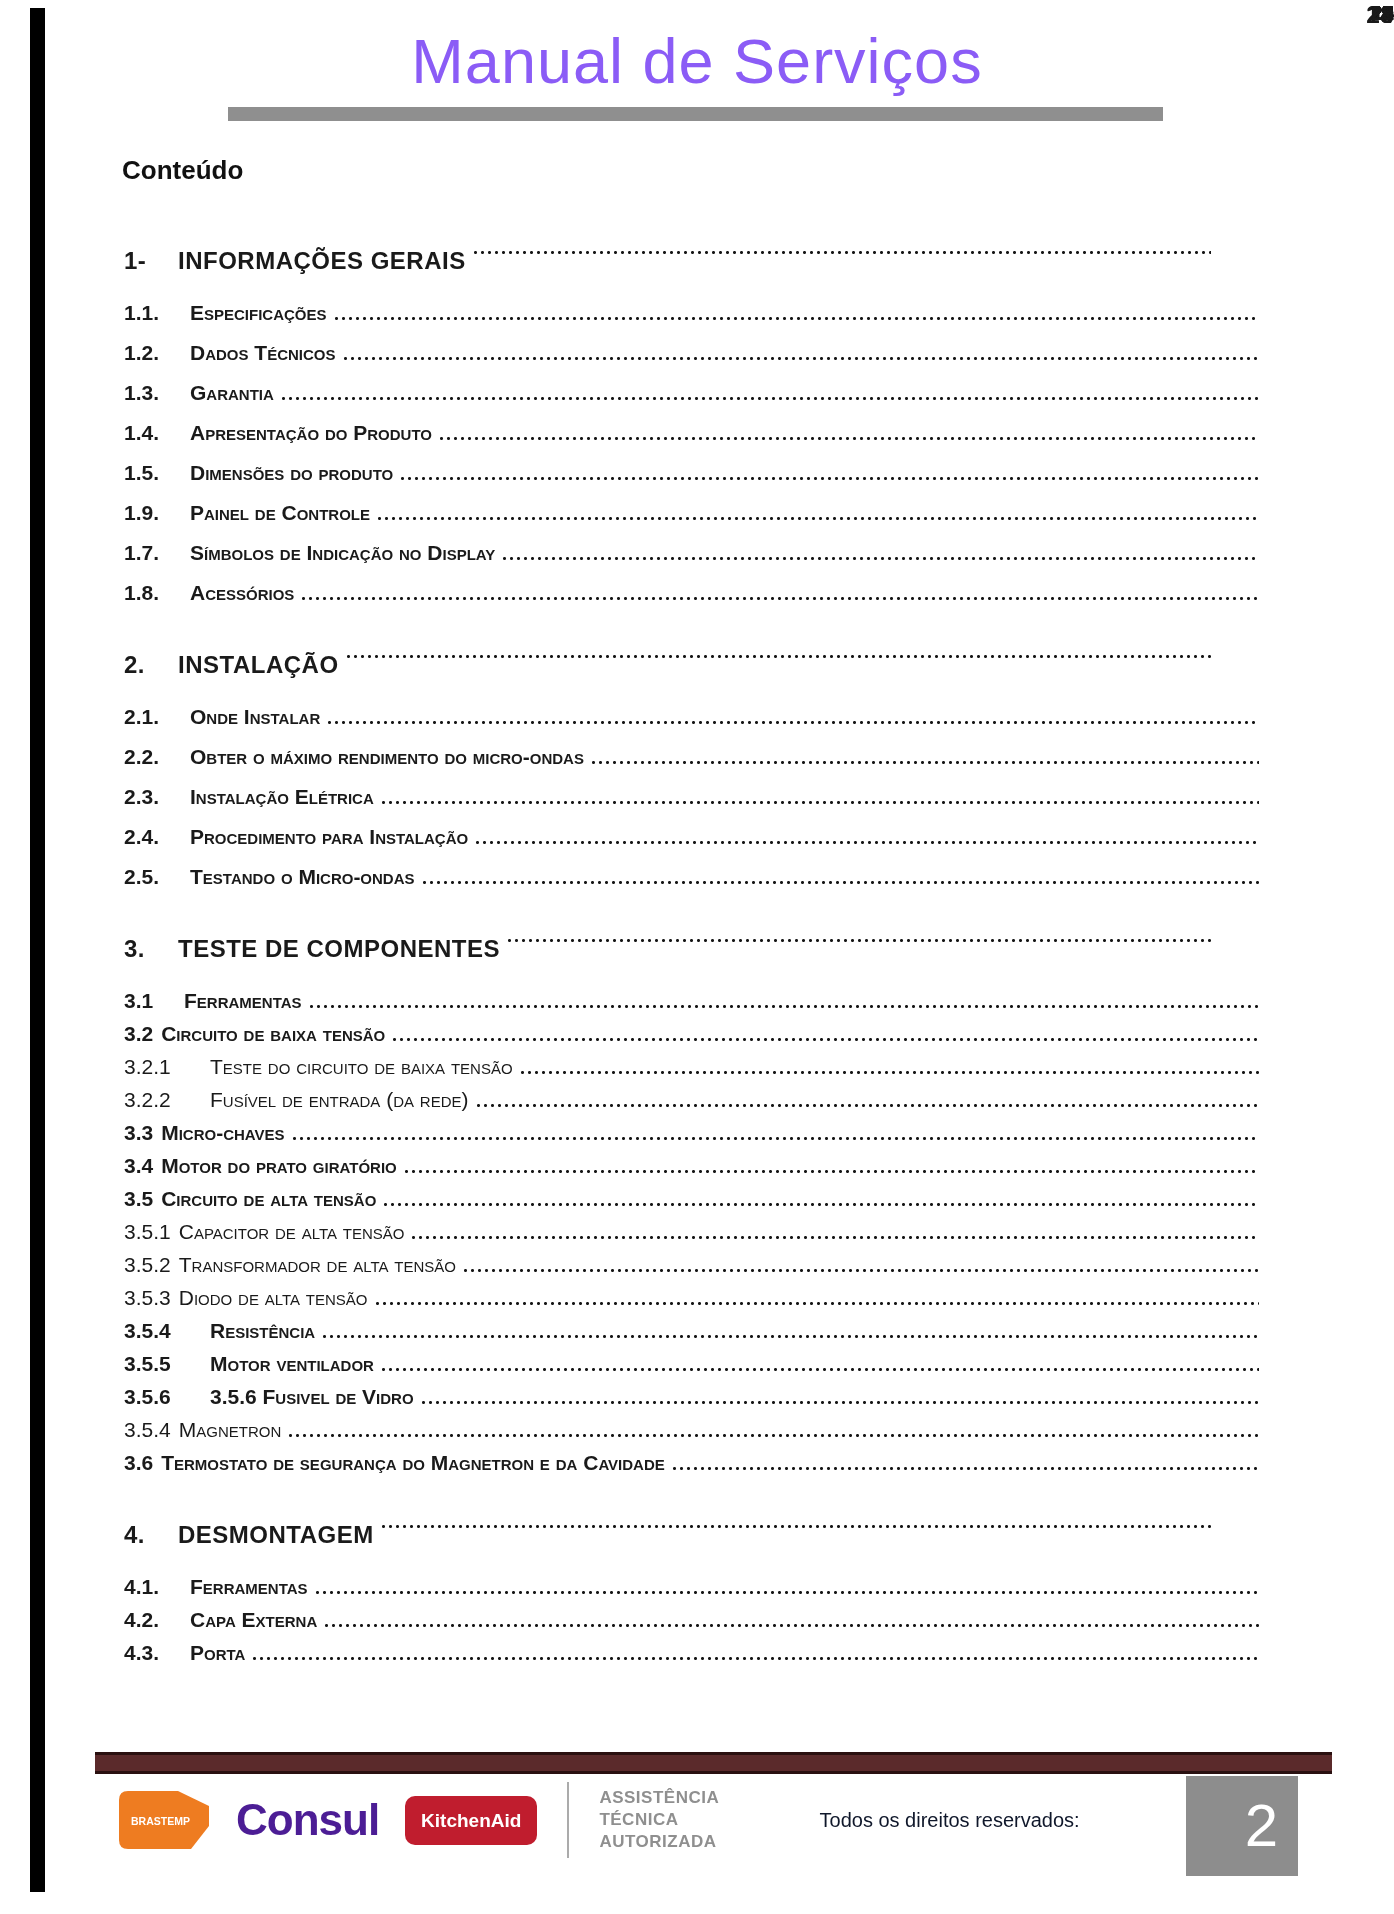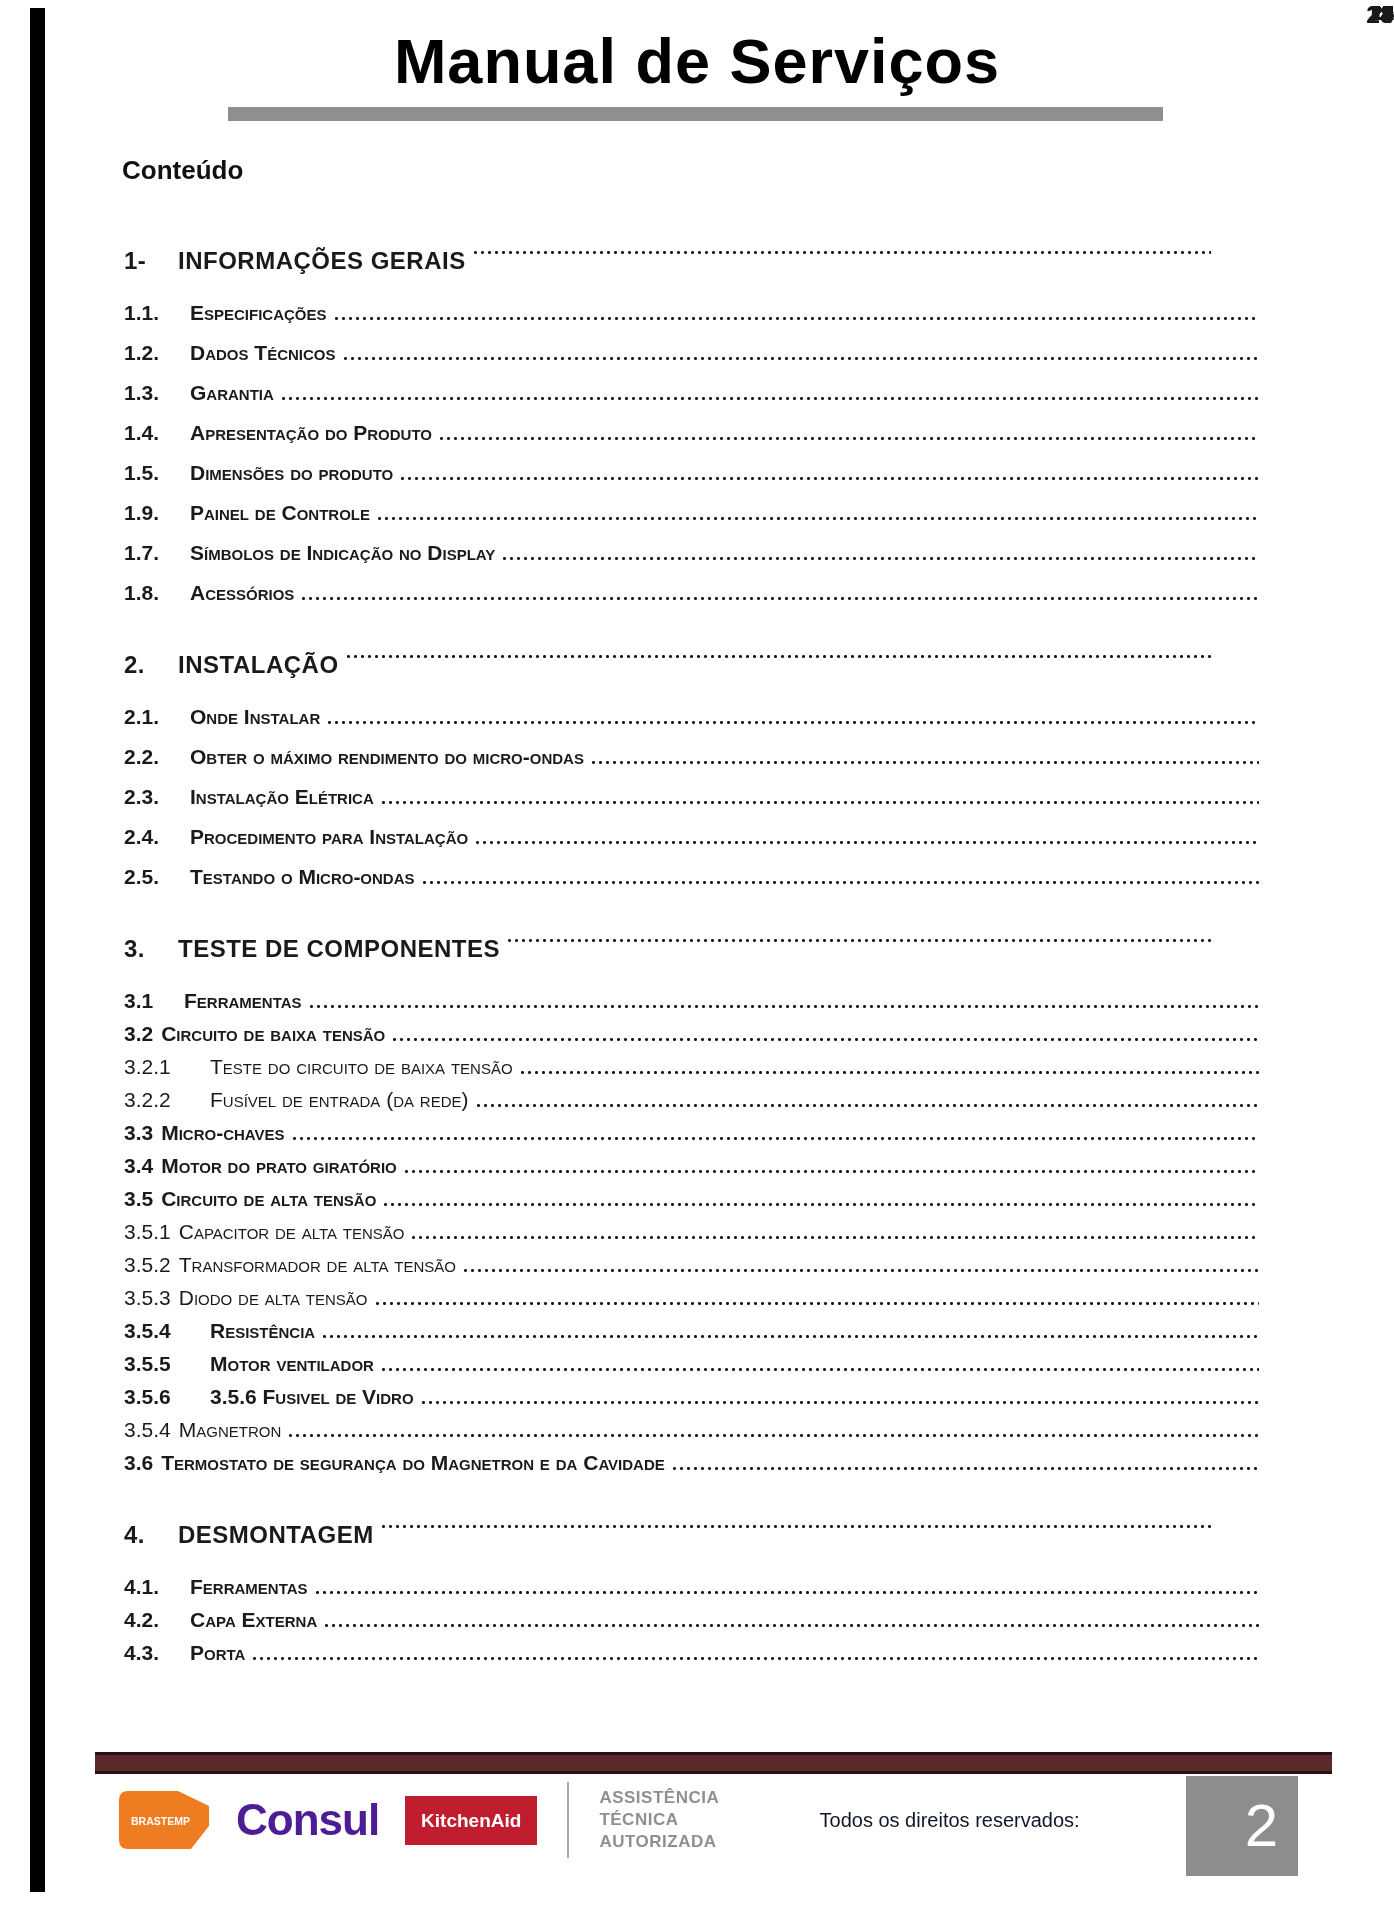--- a/index.html
+++ b/index.html
@@ -18,23 +18,23 @@
     position:absolute;left:30px;top:8px;width:15px;height:1884px;
     background:#000;
   }
 
   
   .title{
     margin:0;
     padding-top:30px;
     text-align:center;
     font-size:63px;
-    font-weight:bold;
+    font-weight:normal;
     letter-spacing:1px;
-    color:#000000;
+    color:#8b5cf6;
     line-height:1.0;
   }
   .title-rule{
     margin:14px 0 0 228px;
     width:935px;height:14px;
     background:#8f8f8f;
   }
   .contents-heading{
     margin:34px 0 0 122px;
     font-size:26px;
@@ -100,21 +100,21 @@
     display:flex;align-items:center;gap:26px;
   }
   .brand{flex:none;}
   .brastemp svg{display:block;}
   .consul{
     font-size:44px;font-weight:bold;color:#4c1d95;
     letter-spacing:-1px;line-height:1;
   }
   .kitchenaid{
     background:#c01d2e;color:#fff;
-    border-radius:0;
+    border-radius:10px;
     padding:15px 16px;
     font-size:19px;font-weight:bold;
     line-height:1;
   }
   .vdiv{flex:none;width:2px;height:76px;background:#ababab;margin:0 4px;}
   .assist{
     color:#8f8f8f;font-weight:bold;font-size:17px;
     line-height:1.3;letter-spacing:0.5px;
   }
   .rights{

